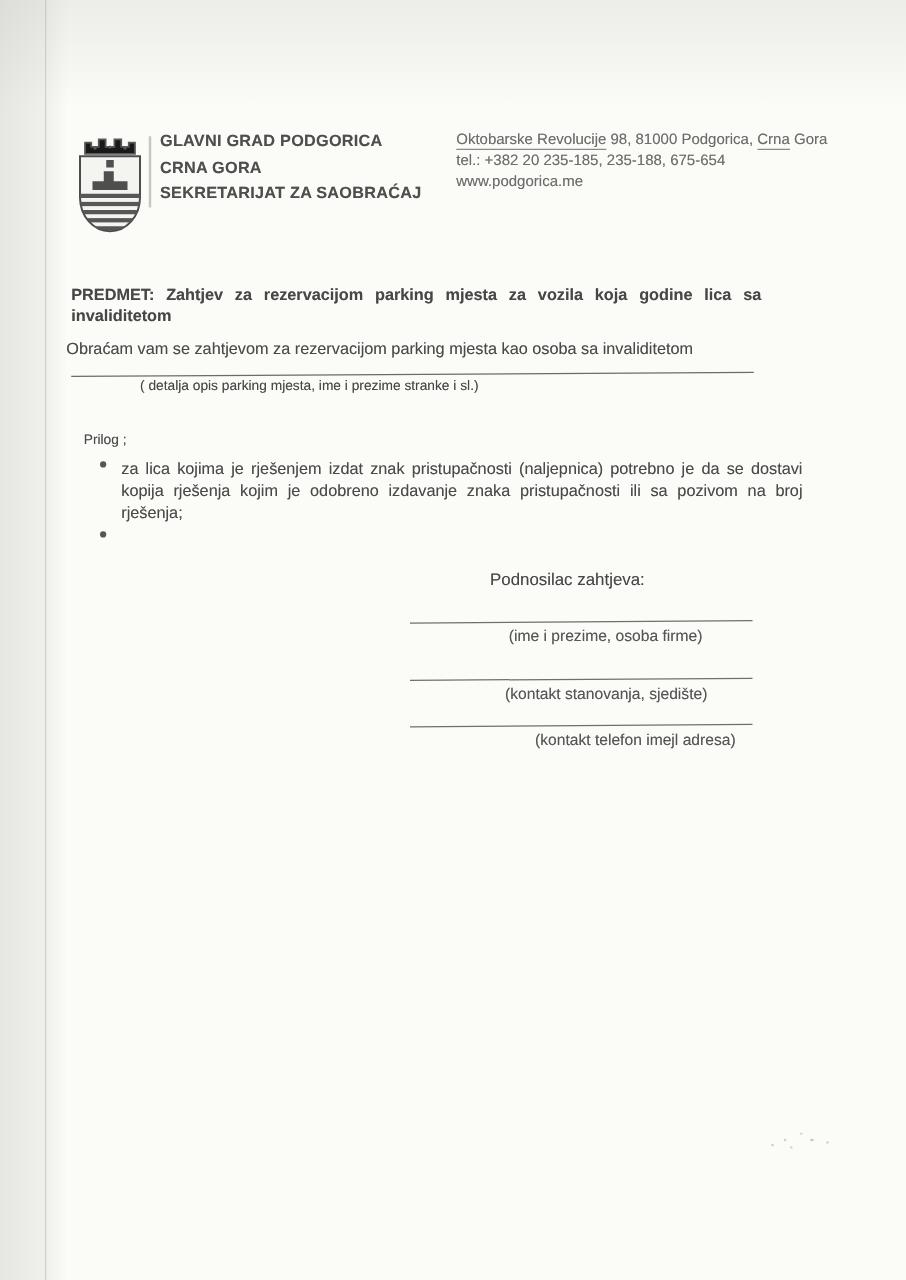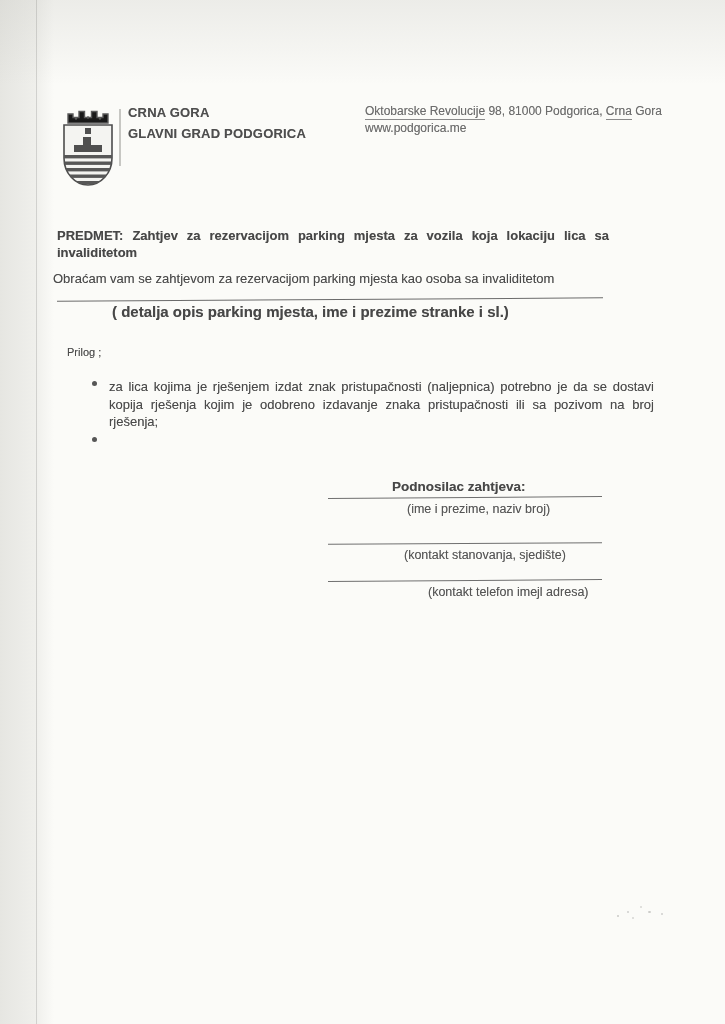--- a/index.html
+++ b/index.html
@@ -24,26 +24,26 @@
   .org-divider{position:absolute;left:119px;top:109px;width:2px;height:57px;background:#c7c7c3;}
   .org{position:absolute;left:128px;top:103px;font-size:13px;font-weight:bold;line-height:20.5px;color:#4e4e4e;letter-spacing:0.2px;white-space:nowrap;}
   .contact{position:absolute;left:365px;top:103px;font-size:12px;line-height:17px;color:#6d6d6d;white-space:nowrap;}
   .u{border-bottom:1px solid #8a8a8a;padding-bottom:0.5px;}
 
   
   .subject{position:absolute;left:57px;top:228px;width:552px;font-size:13px;font-weight:bold;color:#474747;line-height:16.5px;}
   .subject .j{display:block;text-align:justify;text-align-last:justify;}
   .intro{position:absolute;left:53px;top:271px;width:560px;font-size:13px;}
   .fill-line{position:absolute;left:57px;top:299px;width:546px;border-top:1.6px solid #6b6b6b;transform:rotate(-0.35deg);}
-  .fill-caption{position:absolute;left:112px;top:303px;font-size:15px;font-weight:bold;color:#474747;}
+  .fill-caption{position:absolute;left:112px;top:303px;font-size:11px;font-weight:normal;color:#474747;}
   .prilog-label{position:absolute;left:67px;top:346px;font-size:11px;}
-  .bullets{position:absolute;left:80px;top:366px;width:562px;margin:12px;padding:0;list-style:none;font-size:13px;line-height:17.5px;}
+  .bullets{position:absolute;left:80px;top:366px;width:562px;margin:0;padding:0;list-style:none;font-size:13px;line-height:17.5px;}
   .bullets li{position:relative;padding-left:17px;text-align:justify;margin-bottom:3px;}
   .bullet-dot{position:absolute;left:0;top:3px;width:5px;height:5px;border-radius:50%;background:#565656;}
-  .applicant-title{position:absolute;left:392px;top:479px;font-size:13.5px;font-weight:bold;color:#474747;}
+  .applicant-title{position:absolute;left:392px;top:456px;font-size:13.5px;font-weight:normal;color:#474747;}
   .sig-line{position:absolute;left:328px;width:274px;border-top:1.6px solid #6f6f6f;}
   .sig-line.l1{top:497px;transform:rotate(-0.4deg);}
   .sig-line.l2{top:543px;transform:rotate(-0.3deg);}
   .sig-line.l3{top:580px;transform:rotate(-0.4deg);}
   .sig-caption{position:absolute;font-size:12.5px;color:#565656;white-space:nowrap;}
   .sig-caption.c1{left:407px;top:502px;}
   .sig-caption.c2{left:404px;top:548px;}
   .sig-caption.c3{left:428px;top:585px;}
   .footer-line{position:absolute;left:57px;top:601px;font-size:13px;}
 
@@ -83,33 +83,35 @@
         <rect x="8" y="59.5" width="48" height="3.4" fill="#575757"></rect>
         <rect x="8" y="66" width="48" height="3.4" fill="#575757"></rect>
         <rect x="8" y="72.5" width="48" height="3.4" fill="#575757"></rect>
         <rect x="8" y="79" width="48" height="3.4" fill="#575757"></rect>
       </g>
     </svg>
   </div>
   <div class="org-divider"></div>
 
   <div class="org">
+    <div>GLAVNI GRAD PODGORICA</div>
     <div>CRNA GORA</div>
-    <div>GLAVNI GRAD PODGORICA</div>
+    <div>SEKRETARIJAT ZA SAOBRAĆAJ</div>
   </div>
 
   <div class="contact">
     <div>
       <span class="u">Oktobarske Revolucije</span><span> 98, 81000 Podgorica, </span><span class="u">Crna</span><span> Gora</span>
     </div>
+    <div>tel.: +382 20 235-185, 235-188, 675-654</div>
     <div>www.podgorica.me</div>
   </div>
 
   <div class="subject">
-    <span class="j">PREDMET: Zahtjev za rezervacijom parking mjesta za vozila koja lokaciju lica sa</span>
+    <span class="j">PREDMET: Zahtjev za rezervacijom parking mjesta za vozila koja godine lica sa</span>
     <span>invaliditetom</span>
   </div>
 
   <div class="intro">Obraćam vam se zahtjevom za  rezervacijom parking mjesta kao osoba sa invaliditetom</div>
 
   <div class="fill-line"></div>
   <div class="fill-caption">( detalja opis parking mjesta, ime i prezime stranke i sl.)</div>
 
   <div class="prilog-label">Prilog ;</div>
   <ul class="bullets">
@@ -118,21 +120,21 @@
       <span>za lica kojima je rješenjem izdat  znak pristupačnosti (naljepnica) potrebno je da se dostavi kopija rješenja kojim je odobreno izdavanje znaka pristupačnosti ili sa pozivom na broj rješenja;</span>
     </li>
     <li>
       <span class="bullet-dot"></span>
     </li>
   </ul>
 
   <div class="applicant-title">Podnosilac zahtjeva:</div>
 
   <div class="sig-line l1"></div>
-  <div class="sig-caption c1">(ime i prezime, naziv broj)</div>
+  <div class="sig-caption c1">(ime i prezime, osoba firme)</div>
 
   <div class="sig-line l2"></div>
   <div class="sig-caption c2">(kontakt stanovanja, sjedište)</div>
 
   <div class="sig-line l3"></div>
   <div class="sig-caption c3">(kontakt telefon imejl adresa)</div>
 
 
   <div class="dot d1"></div>
   <div class="dot d2"></div>

